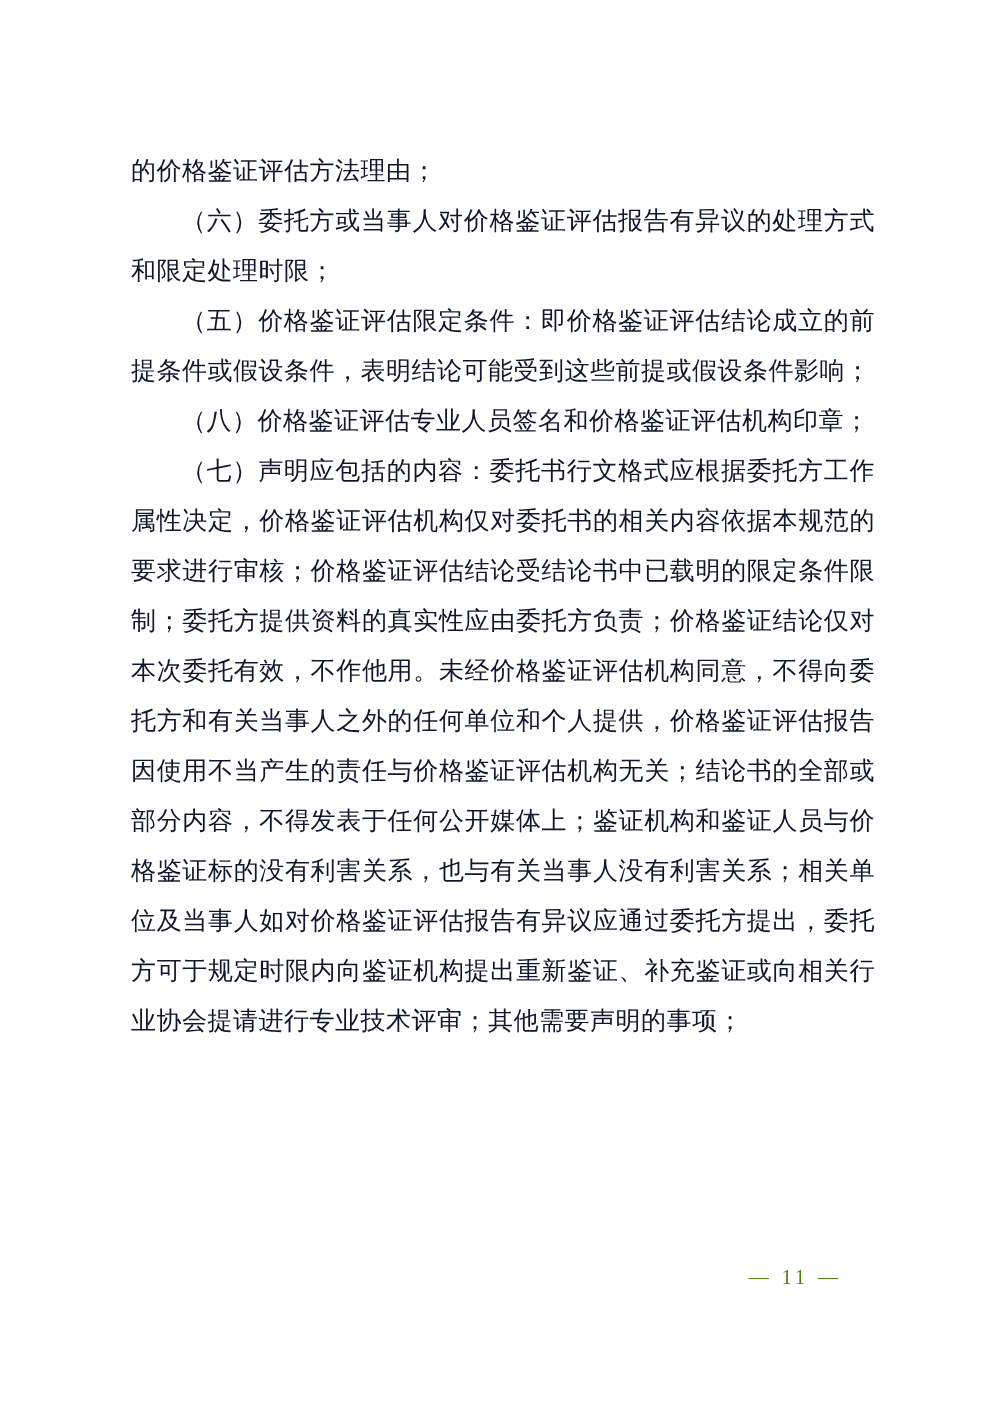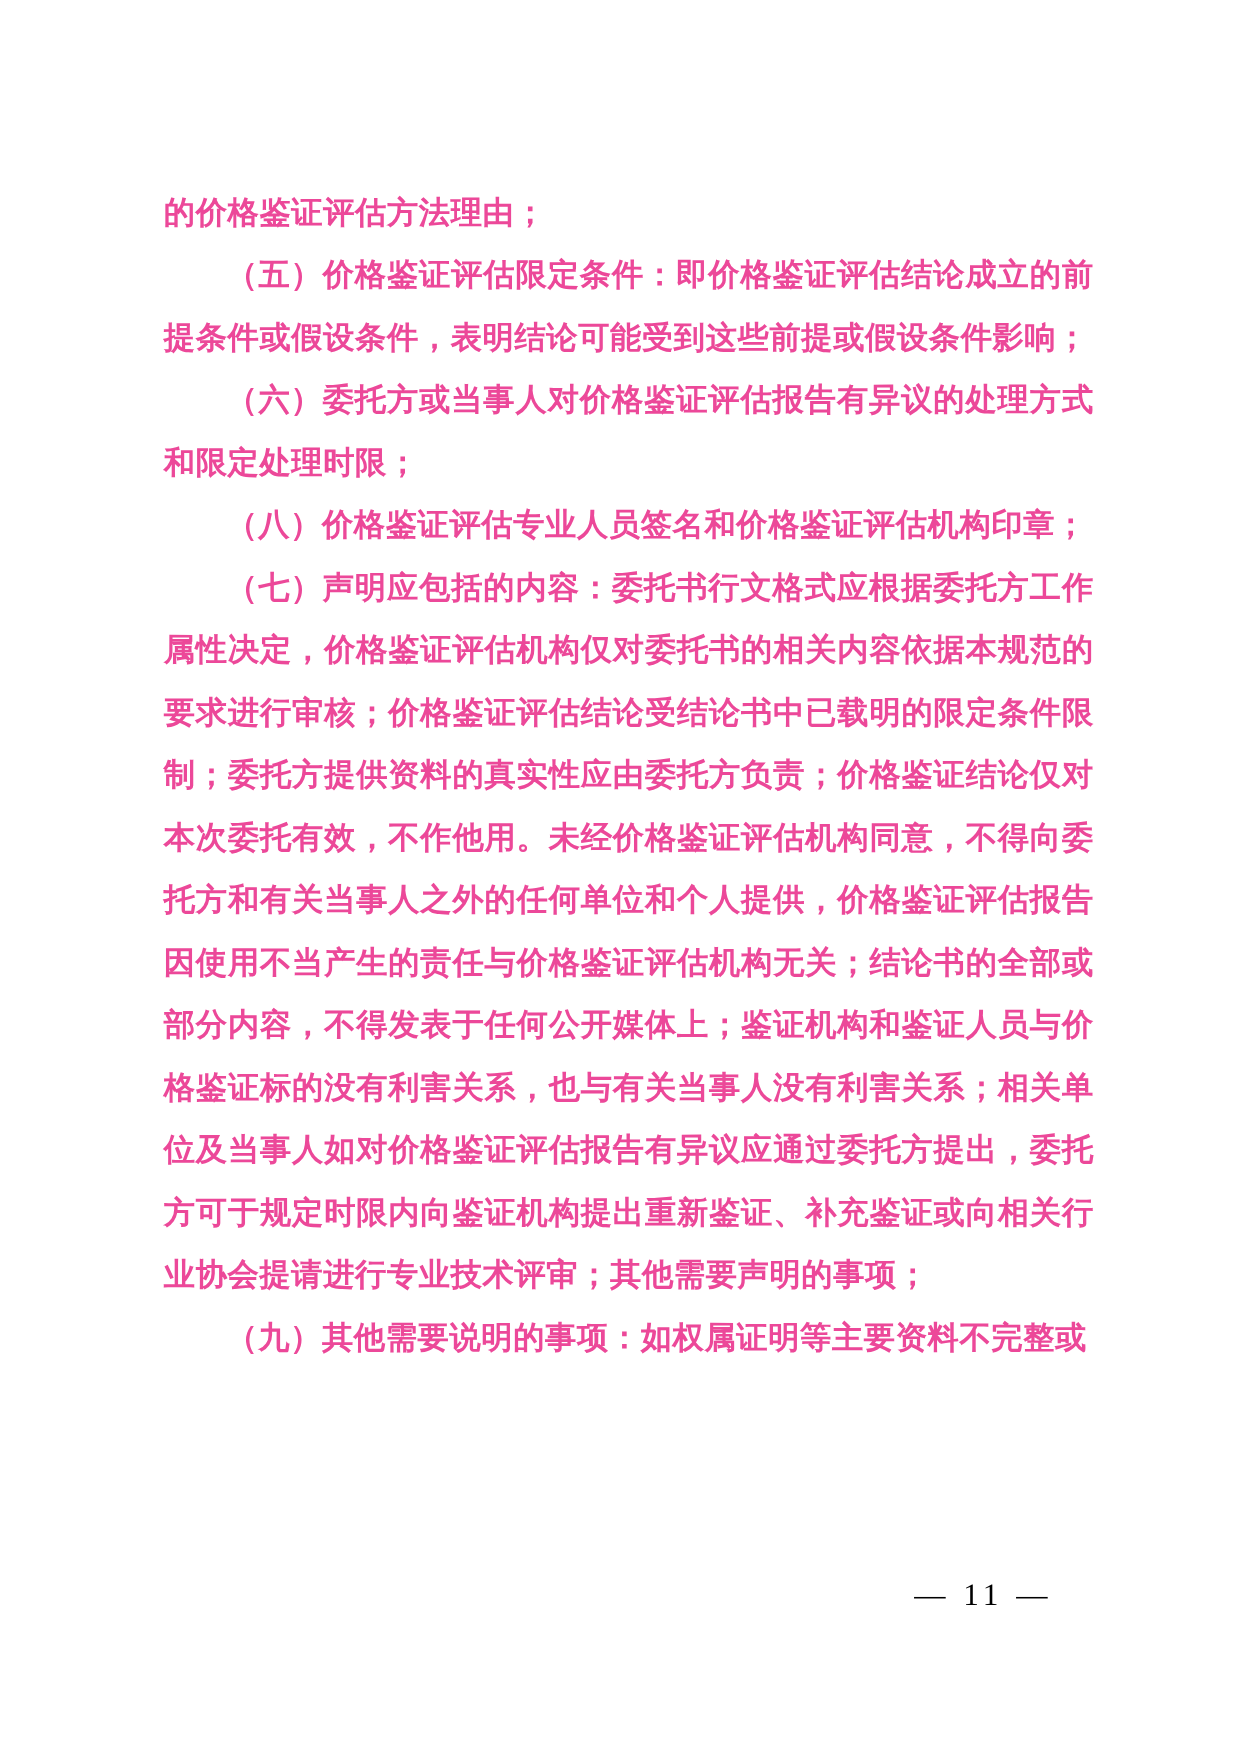--- a/index.html
+++ b/index.html
@@ -19,49 +19,47 @@
     background: #ffffff;
     overflow: hidden;
   }
   .body-text {
     position: absolute;
     left: 131px;
     top: 146px;
     width: 744px;
     font-size: 25px;
     line-height: 50px;
-    color: #ec4899;
+    color: #0f172a;
     text-align: justify;
     letter-spacing: 0.5px;
-    font-weight: bold;
   }
   .para {
     margin: 0;
     padding: 0;
   }
   .para.indent {
     text-indent: 2em;
   }
   .page-number {
     position: absolute;
     top: 1262px;
     right: 150px;
-    font-size: 25px;
+    font-size: 20px;
     line-height: 30px;
-    color: #000000;
+    color: #4d7c0f;
     letter-spacing: 4px;
     white-space: nowrap;
   }
 </style>
 </head>
 <body>
 
 <div class="page">
   <div class="body-text">
       <p class="para">的价格鉴证评估方法理由；</p>
+      <p class="para indent">（六）委托方或当事人对价格鉴证评估报告有异议的处理方式和限定处理时限；</p>
       <p class="para indent">（五）价格鉴证评估限定条件：即价格鉴证评估结论成立的前提条件或假设条件，表明结论可能受到这些前提或假设条件影响；</p>
-      <p class="para indent">（六）委托方或当事人对价格鉴证评估报告有异议的处理方式和限定处理时限；</p>
       <p class="para indent">（八）价格鉴证评估专业人员签名和价格鉴证评估机构印章；</p>
       <p class="para indent">（七）声明应包括的内容：委托书行文格式应根据委托方工作属性决定，价格鉴证评估机构仅对委托书的相关内容依据本规范的要求进行审核；价格鉴证评估结论受结论书中已载明的限定条件限制；委托方提供资料的真实性应由委托方负责；价格鉴证结论仅对本次委托有效，不作他用。未经价格鉴证评估机构同意，不得向委托方和有关当事人之外的任何单位和个人提供，价格鉴证评估报告因使用不当产生的责任与价格鉴证评估机构无关；结论书的全部或部分内容，不得发表于任何公开媒体上；鉴证机构和鉴证人员与价格鉴证标的没有利害关系，也与有关当事人没有利害关系；相关单位及当事人如对价格鉴证评估报告有异议应通过委托方提出，委托方可于规定时限内向鉴证机构提出重新鉴证、补充鉴证或向相关行业协会提请进行专业技术评审；其他需要声明的事项；</p>
-      <p class="para indent">（九）其他需要说明的事项：如权属证明等主要资料不完整或</p>
     </div>
   <div class="page-number">— 11 —</div>
 </div>
 
 </body></html>

